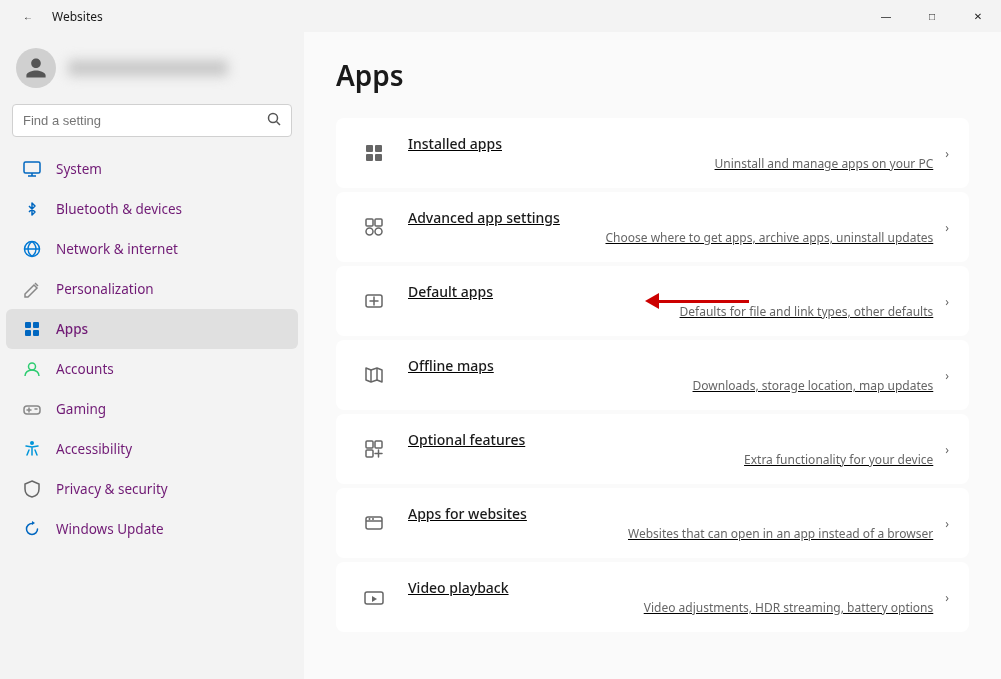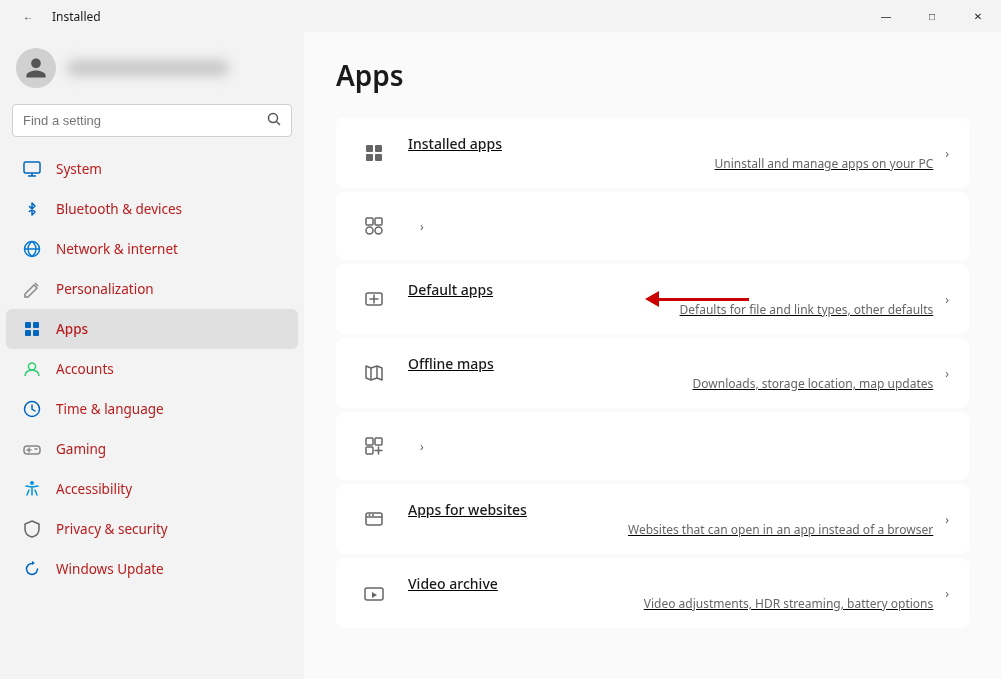--- a/index.html
+++ b/index.html
@@ -111,21 +111,21 @@
     
     .nav-item {
       display: flex;
       align-items: center;
       gap: 14px;
       padding: 10px 16px;
       cursor: pointer;
       border-radius: 6px;
       margin: 0 6px;
       font-size: 13.5px;
-      color: #b91c1c;
+      color: #701a75;
     }
     .nav-item.active {
       background: #e0e0e0;
       font-weight: 500;
     }
     .nav-icon {
       width: 20px;
       height: 20px;
       display: flex;
       align-items: center;
@@ -220,21 +220,21 @@
     
     ::-webkit-scrollbar { width: 6px; }
     ::-webkit-scrollbar-thumb { background: #c0c0c0; border-radius: 3px; }
   </style>
 </head>
 <body>
 
 <div class="titlebar">
   <div class="titlebar-left">
     <button class="titlebar-btn" style="width:32px;">←</button>
-    <span class="titlebar-title">Installed</span>
+    <span class="titlebar-title">Websites</span>
   </div>
   <div class="titlebar-controls">
     <button class="titlebar-btn">—</button>
     <button class="titlebar-btn">□</button>
     <button class="titlebar-btn close">✕</button>
   </div>
 </div>
 
 <div class="app-container">
 
@@ -313,29 +313,20 @@
             <svg width="20" height="20" viewBox="0 0 20 20" fill="none">
               <circle cx="10" cy="7.5" r="3.5" stroke="#2ecc71" stroke-width="1.5"></circle>
               <path d="M3 17c0-3.5 3-6 7-6s7 2.5 7 6" stroke="#2ecc71" stroke-width="1.5"></path>
             </svg>
           </span>
     <span>Accounts</span>
   </div>
         <div class="nav-item">
     <span class="nav-icon">
             <svg width="20" height="20" viewBox="0 0 20 20" fill="none">
-              <circle cx="10" cy="10" r="7.5" stroke="#0067c0" stroke-width="1.5"></circle>
-              <path d="M10 6v4l3 2" stroke="#0067c0" stroke-width="1.5" stroke-linecap="round"></path>
-            </svg>
-          </span>
-    <span>Time &amp; language</span>
-  </div>
-        <div class="nav-item">
-    <span class="nav-icon">
-            <svg width="20" height="20" viewBox="0 0 20 20" fill="none">
               <rect x="2" y="7" width="16" height="8" rx="3" stroke="#888" stroke-width="1.5"></rect>
               <path d="M7 9v4M5 11h4M13 10h2" stroke="#888" stroke-width="1.5" stroke-linecap="round"></path>
             </svg>
           </span>
     <span>Gaming</span>
   </div>
         <div class="nav-item">
     <span class="nav-icon">
             <svg width="20" height="20" viewBox="0 0 20 20" fill="none">
               <circle cx="10" cy="4" r="2" fill="#0095d9"></circle>
@@ -385,20 +376,24 @@
   </div>
         <div class="settings-item">
     <div class="settings-item-icon">
       <svg width="22" height="22" viewBox="0 0 22 22" fill="none">
               <rect x="3" y="3" width="7" height="7" rx="1" stroke="#666" stroke-width="1.5"></rect>
               <rect x="12" y="3" width="7" height="7" rx="1" stroke="#666" stroke-width="1.5"></rect>
               <circle cx="6.5" cy="15.5" r="3.5" stroke="#666" stroke-width="1.5"></circle>
               <circle cx="15.5" cy="15.5" r="3.5" stroke="#666" stroke-width="1.5"></circle>
             </svg>
     </div>
+    <div class="settings-item-text">
+      <div class="settings-item-title">Advanced app settings</div>
+      <div class="settings-item-desc">Choose where to get apps, archive apps, uninstall updates</div>
+    </div>
 
     <span class="chevron">›</span>
   </div>
         <div class="settings-item">
     <div class="settings-item-icon">
       <svg width="22" height="22" viewBox="0 0 22 22" fill="none">
               <rect x="3" y="5" width="16" height="12" rx="2" stroke="#666" stroke-width="1.5"></rect>
               <path d="M7 11h8M11 7v8" stroke="#666" stroke-width="1.5" stroke-linecap="round"></path>
             </svg>
     </div>
@@ -430,20 +425,24 @@
   </div>
         <div class="settings-item">
     <div class="settings-item-icon">
       <svg width="22" height="22" viewBox="0 0 22 22" fill="none">
               <rect x="3" y="3" width="7" height="7" rx="1" stroke="#666" stroke-width="1.5"></rect>
               <rect x="12" y="3" width="7" height="7" rx="1" stroke="#666" stroke-width="1.5"></rect>
               <rect x="3" y="12" width="7" height="7" rx="1" stroke="#666" stroke-width="1.5"></rect>
               <path d="M15.5 12v7M12 15.5h7" stroke="#666" stroke-width="1.5" stroke-linecap="round"></path>
             </svg>
     </div>
+    <div class="settings-item-text">
+      <div class="settings-item-title">Optional features</div>
+      <div class="settings-item-desc">Extra functionality for your device</div>
+    </div>
 
     <span class="chevron">›</span>
   </div>
         <div class="settings-item">
     <div class="settings-item-icon">
       <svg width="22" height="22" viewBox="0 0 22 22" fill="none">
               <rect x="3" y="5" width="16" height="12" rx="2" stroke="#666" stroke-width="1.5"></rect>
               <path d="M3 9h16" stroke="#666" stroke-width="1.5"></path>
               <circle cx="6.5" cy="7" r="1" fill="#666"></circle>
               <circle cx="10" cy="7" r="1" fill="#666"></circle>
@@ -457,21 +456,21 @@
     <span class="chevron">›</span>
   </div>
         <div class="settings-item">
     <div class="settings-item-icon">
       <svg width="22" height="22" viewBox="0 0 22 22" fill="none">
               <rect x="2" y="6" width="18" height="12" rx="2" stroke="#666" stroke-width="1.5"></rect>
               <path d="M9 10l5 3-5 3v-6z" fill="#666"></path>
             </svg>
     </div>
     <div class="settings-item-text">
-      <div class="settings-item-title">Video archive</div>
+      <div class="settings-item-title">Video playback</div>
       <div class="settings-item-desc">Video adjustments, HDR streaming, battery options</div>
     </div>
 
     <span class="chevron">›</span>
   </div>
       </div>
   </div>
 
 </div>
 

